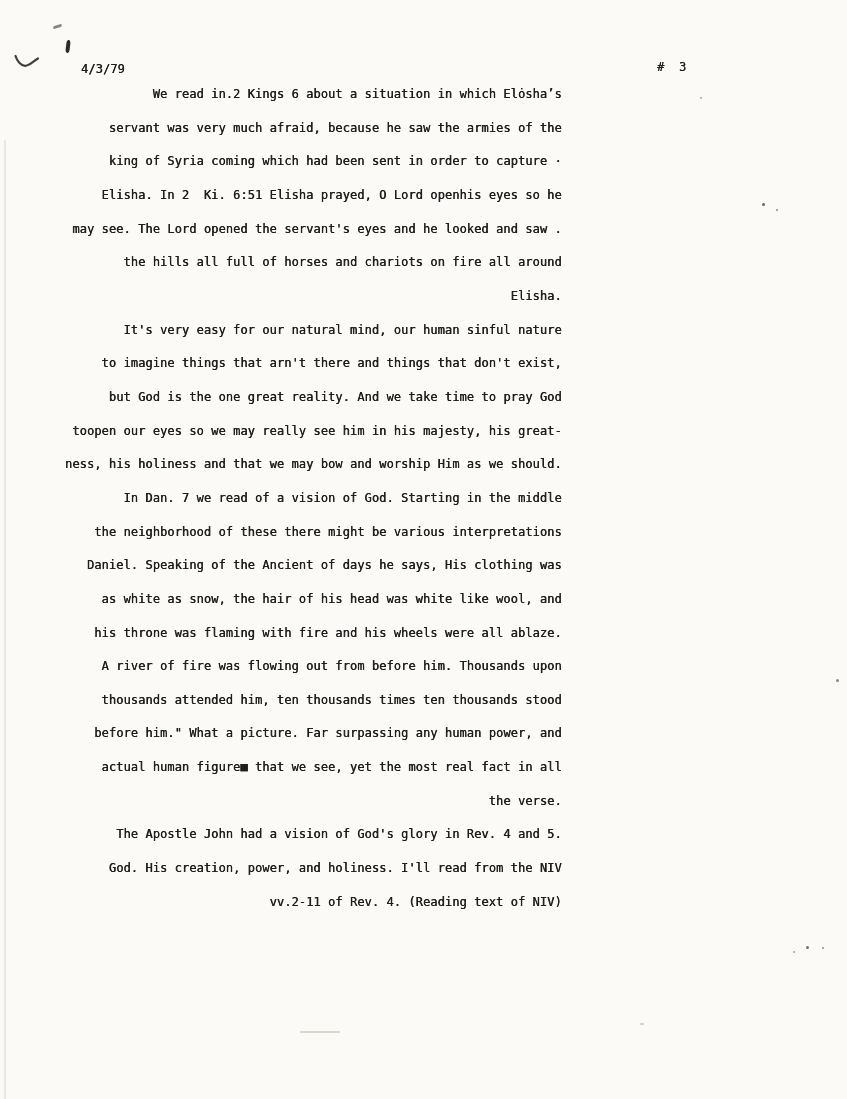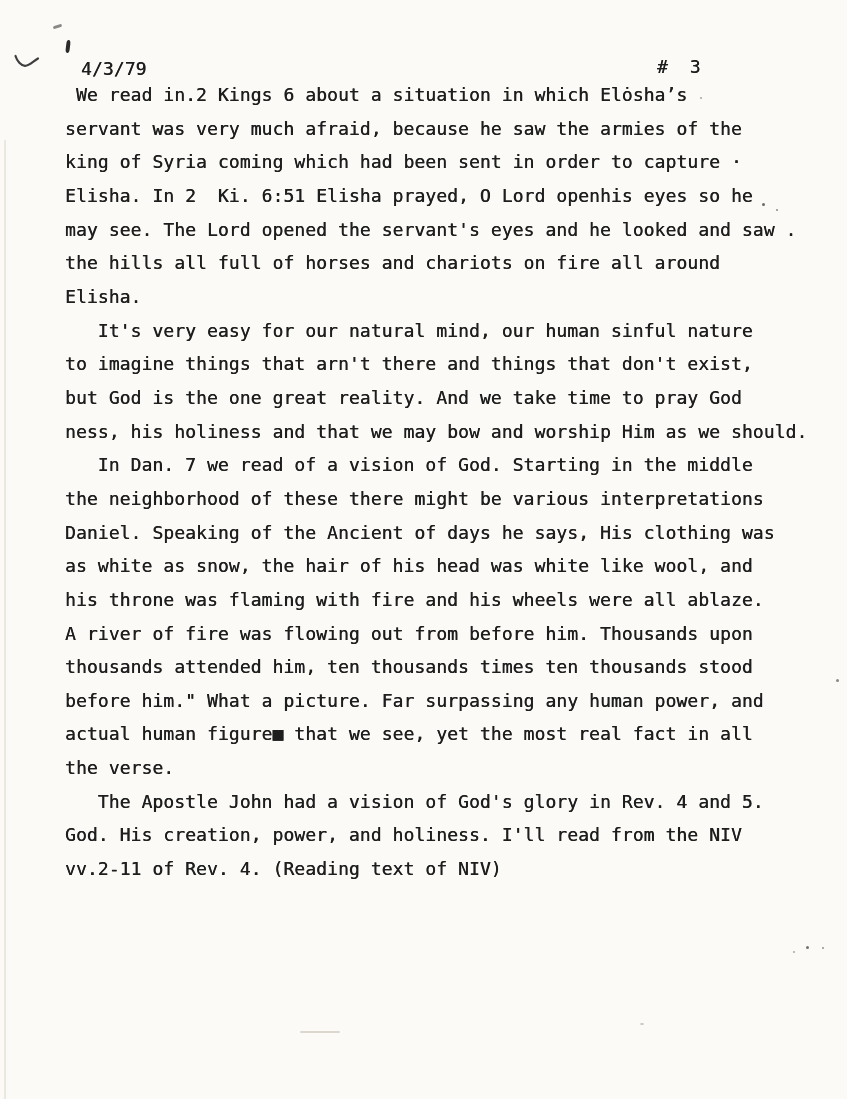--- a/index.html
+++ b/index.html
@@ -9,27 +9,27 @@
   }
   .page {
     position: relative; width: 847px; height: 1099px;
     background: #fbfaf7;
     font-family: "DejaVu Sans Mono", "Liberation Mono", monospace;
     color: #1e1e1e;
     overflow: hidden;
   }
   .typed {
     white-space: pre;
-    font-size: 18px;
+    font-size: 12px;
     letter-spacing: 0.08px;
     text-shadow: 0.35px 0 0 currentColor; 
   }
   .header-date { position: absolute; left: 81px; top: 57px; line-height: 24px; }
   .header-num  { position: absolute; left: 657px; top: 55px; line-height: 24px; }
-  .body-text   { position: absolute; left: 65px; top: 78px; }
+  .body-text   { position: absolute; left: 65px; top: 78px; text-align: right; }
   .body-text .line { line-height: 33.67px; height: 33.67px; }
   .paragraph { margin: 0; padding: 0; }
 
   
   .edge-line {
     position: absolute; left: 4px; top: 140px; width: 2px; height: 959px;
     background: #eae4dc; opacity: 0.9;
   }
   .mark-check { position: absolute; left: 14px; top: 52px; }
   .mark-tick {
@@ -85,20 +85,21 @@
         <div class="line typed">king of Syria coming which had been sent in order to capture ·</div>
         <div class="line typed">Elisha. In 2  Ki. 6:51 Elisha prayed, O Lord openhis eyes so he</div>
         <div class="line typed">may see. The Lord opened the servant's eyes and he looked and saw .</div>
         <div class="line typed">the hills all full of horses and chariots on fire all around</div>
         <div class="line typed">Elisha.</div>
       </div>
     <div class="paragraph">
         <div class="line typed">   It's very easy for our natural mind, our human sinful nature</div>
         <div class="line typed">to imagine things that arn't there and things that don't exist,</div>
         <div class="line typed">but God is the one great reality. And we take time to pray God</div>
+        <div class="line typed">toopen our eyes so we may really see him in his majesty, his great-</div>
         <div class="line typed">ness, his holiness and that we may bow and worship Him as we should.</div>
       </div>
     <div class="paragraph">
         <div class="line typed">   In Dan. 7 we read of a vision of God. Starting in the middle</div>
         <div class="line typed">the neighborhood of these there might be various interpretations</div>
         <div class="line typed">Daniel. Speaking of the Ancient of days he says, His clothing was</div>
         <div class="line typed">as white as snow, the hair of his head was white like wool, and</div>
         <div class="line typed">his throne was flaming with fire and his wheels were all ablaze.</div>
         <div class="line typed">A river of fire was flowing out from before him. Thousands upon</div>
         <div class="line typed">thousands attended him, ten thousands times ten thousands stood</div>

